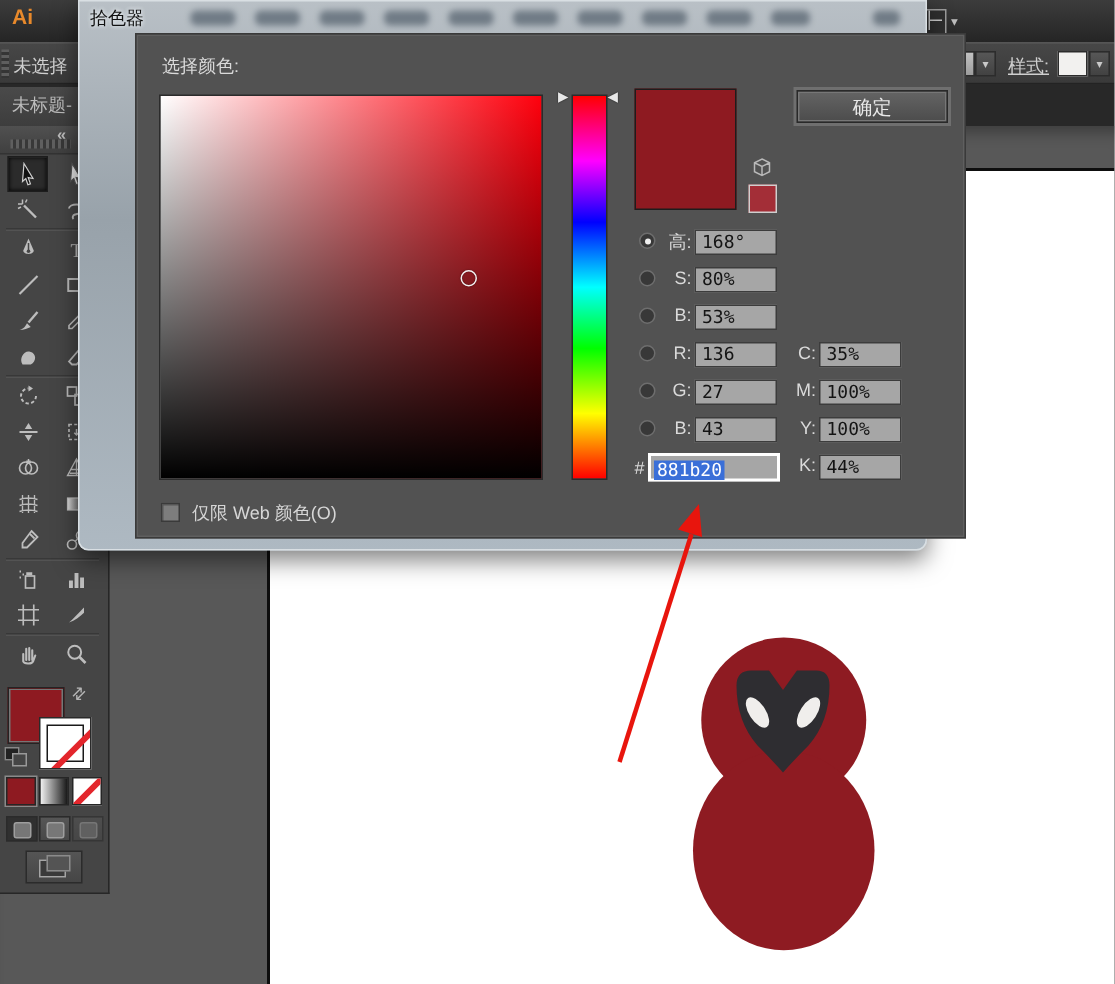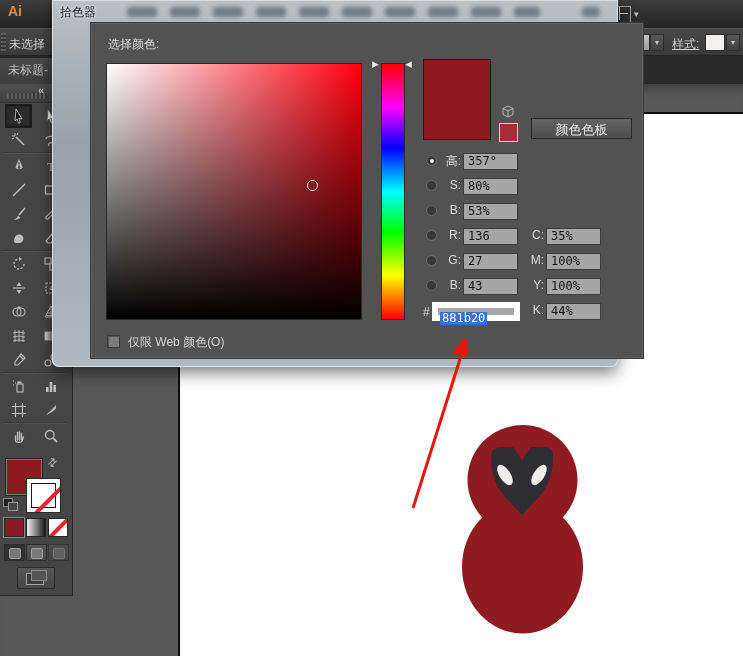--- a/index.html
+++ b/index.html
@@ -107,21 +107,21 @@
   .radio{position:absolute;left:335px;width:11px;height:11px;border-radius:50%;background:#383838;
     border:1px solid #6e6e6e;box-sizing:border-box;cursor:pointer;}
   .radio.sel::after{content:"";position:absolute;left:2.5px;top:2.5px;width:4px;height:4px;border-radius:50%;background:#efefef;}
   .flabel{position:absolute;left:344px;width:26px;text-align:right;}
   .fval{position:absolute;left:372px;width:55px;height:17px;background:#a6a6a6;border:1px solid #3c3c3c;box-sizing:border-box;
     color:#141414;font-size:12px;line-height:15px;padding-left:4px;font-family:"DejaVu Sans Mono",monospace;cursor:text;}
   .clabel{position:absolute;left:437px;width:16px;text-align:right;}
   .cval{left:455px;}
   #hex-label{position:absolute;left:332px;top:282px;font-size:12px;color:#dadada;}
   #hex-field{position:absolute;left:341px;top:279px;width:88px;height:19px;background:#a6a6a6;
-    border:6px solid #ffffff;box-sizing:border-box;cursor:text;}
+    border:2px solid #ffffff;box-sizing:border-box;cursor:text;}
   #hex-field span{display:inline-block;margin:1px 0 0 2px;padding:0 2px;background:#3a6fd8;color:#fff;
     font-size:12px;font-family:"DejaVu Sans Mono",monospace;line-height:13px;}
   #web-only{position:absolute;left:16px;top:311px;cursor:pointer;}
   #web-cb{position:absolute;left:0;top:1px;width:13px;height:13px;background:#7d7d7d;
     border:1px solid #3a3a3a;box-shadow:inset 1px 1px 0 #565656;box-sizing:border-box;}
   #web-label{position:absolute;left:21px;top:0;font-size:12px;color:#d6d6d6;white-space:nowrap;}
 
   
   #annotation{position:absolute;left:0;top:0;width:743px;height:656px;z-index:100;pointer-events:none;}
 </style>
@@ -422,26 +422,26 @@
     <div id="hue-slider"></div>
     <span class="hue-arrow" id="hue-arrow-l">▶</span>
     <span class="hue-arrow" id="hue-arrow-r">◀</span>
 
     <div id="preview-swatch" style="background: rgb(142, 26, 33);"></div>
     <svg id="cube-icon" width="16" height="16" viewBox="0 0 16 16" fill="none" stroke="#b9b9b9">
       <path d="M8 2 L13 4.5 V10.5 L8 13 L3 10.5 V4.5 Z M3 4.5 L8 7 L13 4.5 M8 7 V13" stroke-width="1"></path>
     </svg>
     <div id="proxy-swatch" style="background: rgb(163, 46, 55);"></div>
 
-    <button class="dlg-btn" id="btn-swatches">颜色色板</button>
+    <button class="dlg-btn" id="btn-ok">确定</button>
 
     <div class="frow" style="top:130px;">
         <span class="radio sel" style="top:2px;"></span>
         <span class="flabel">高:</span>
-        <span class="fval">357°</span>
+        <span class="fval">168°</span>
       </div>
     <div class="frow" style="top:155px;">
         <span class="radio" style="top:2px;"></span>
         <span class="flabel">S:</span>
         <span class="fval">80%</span>
       </div>
     <div class="frow" style="top:180px;">
         <span class="radio" style="top:2px;"></span>
         <span class="flabel">B:</span>
         <span class="fval">53%</span>

